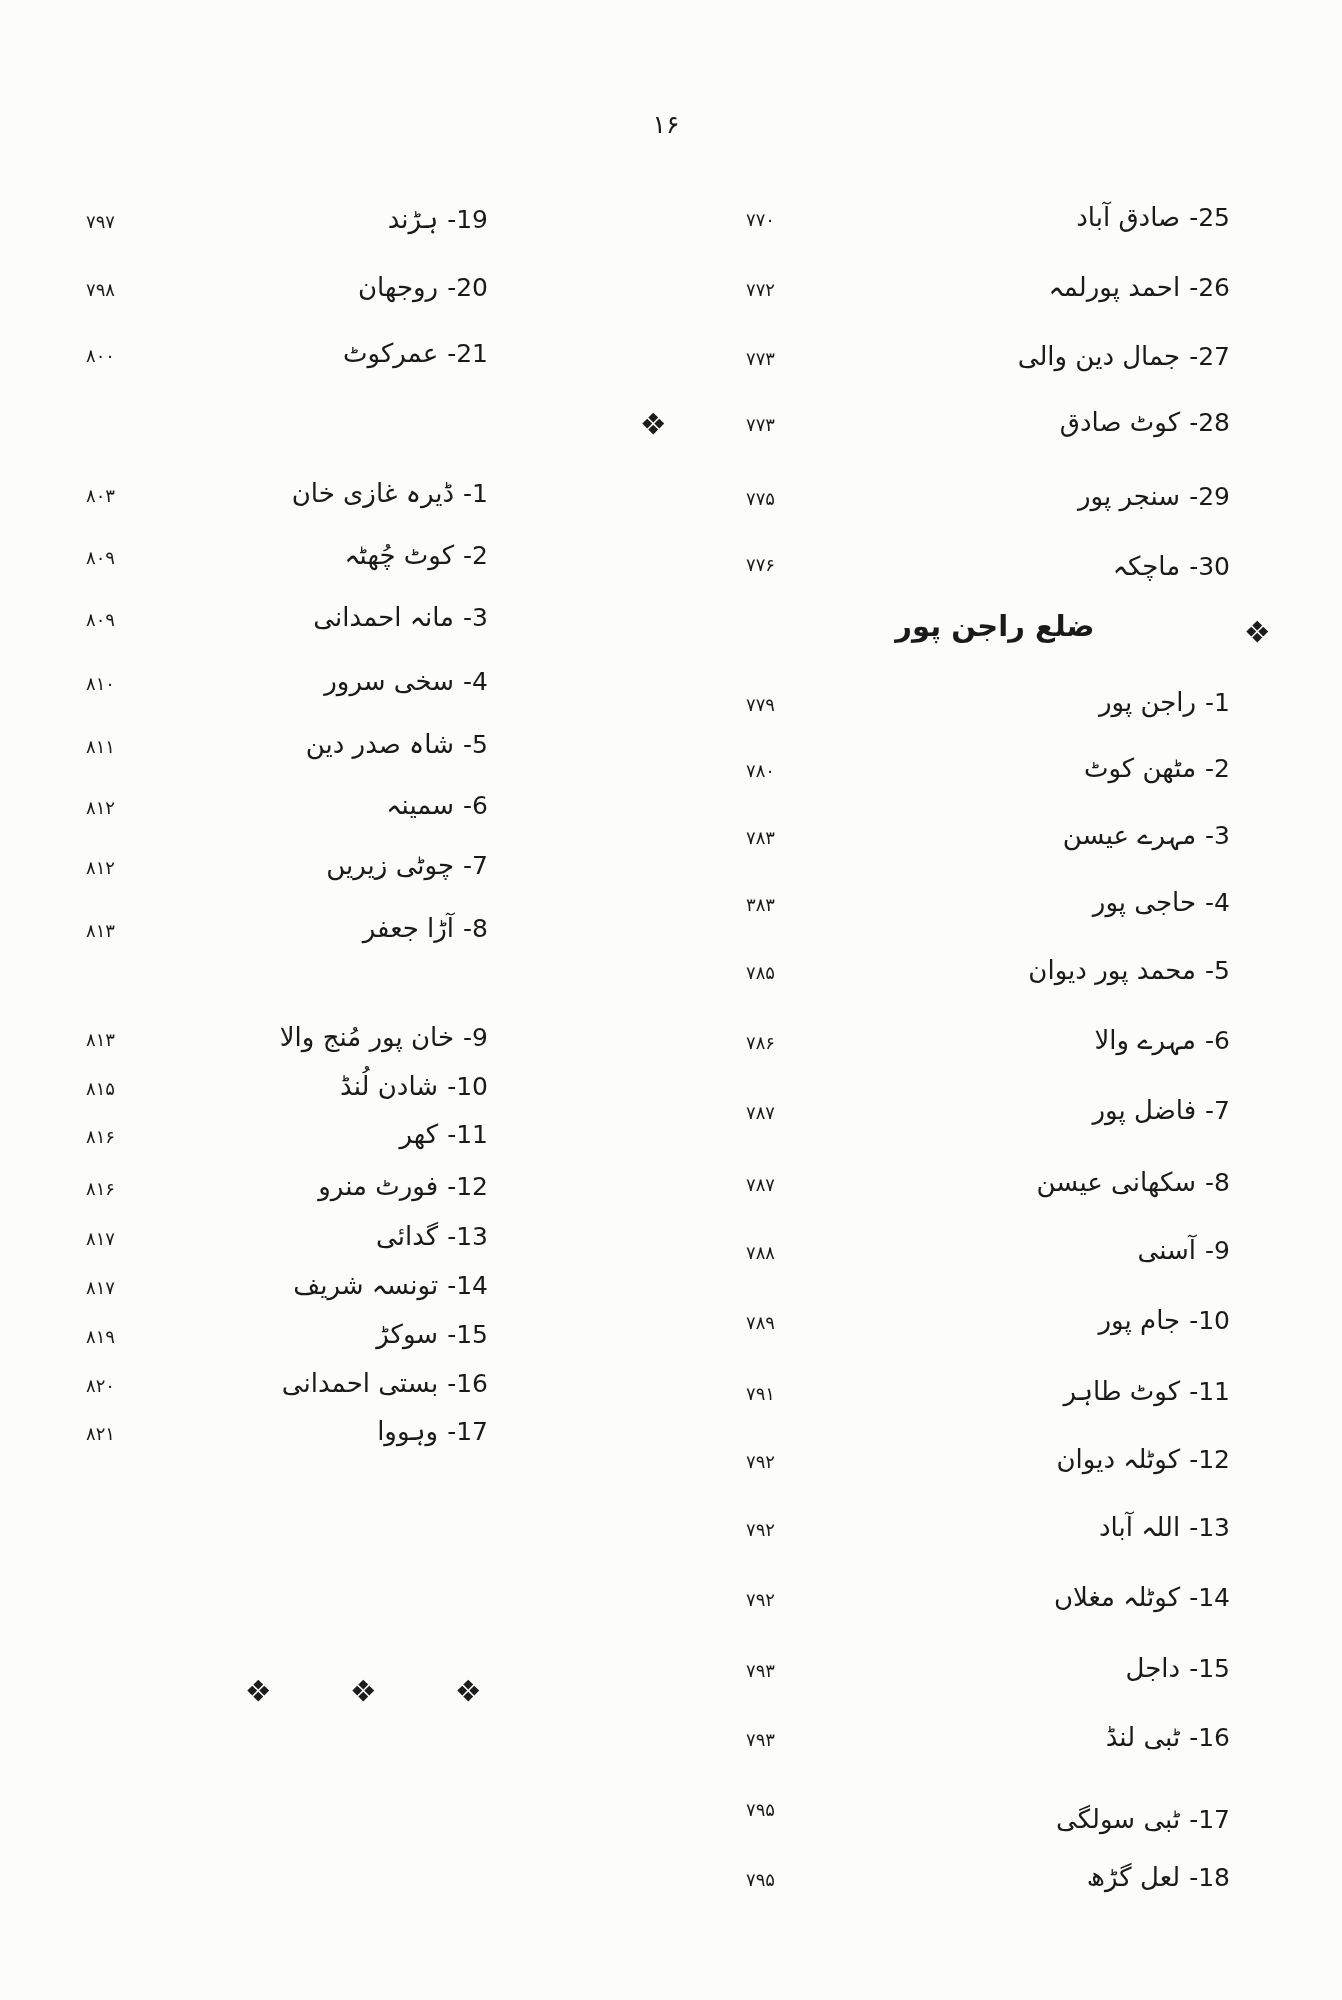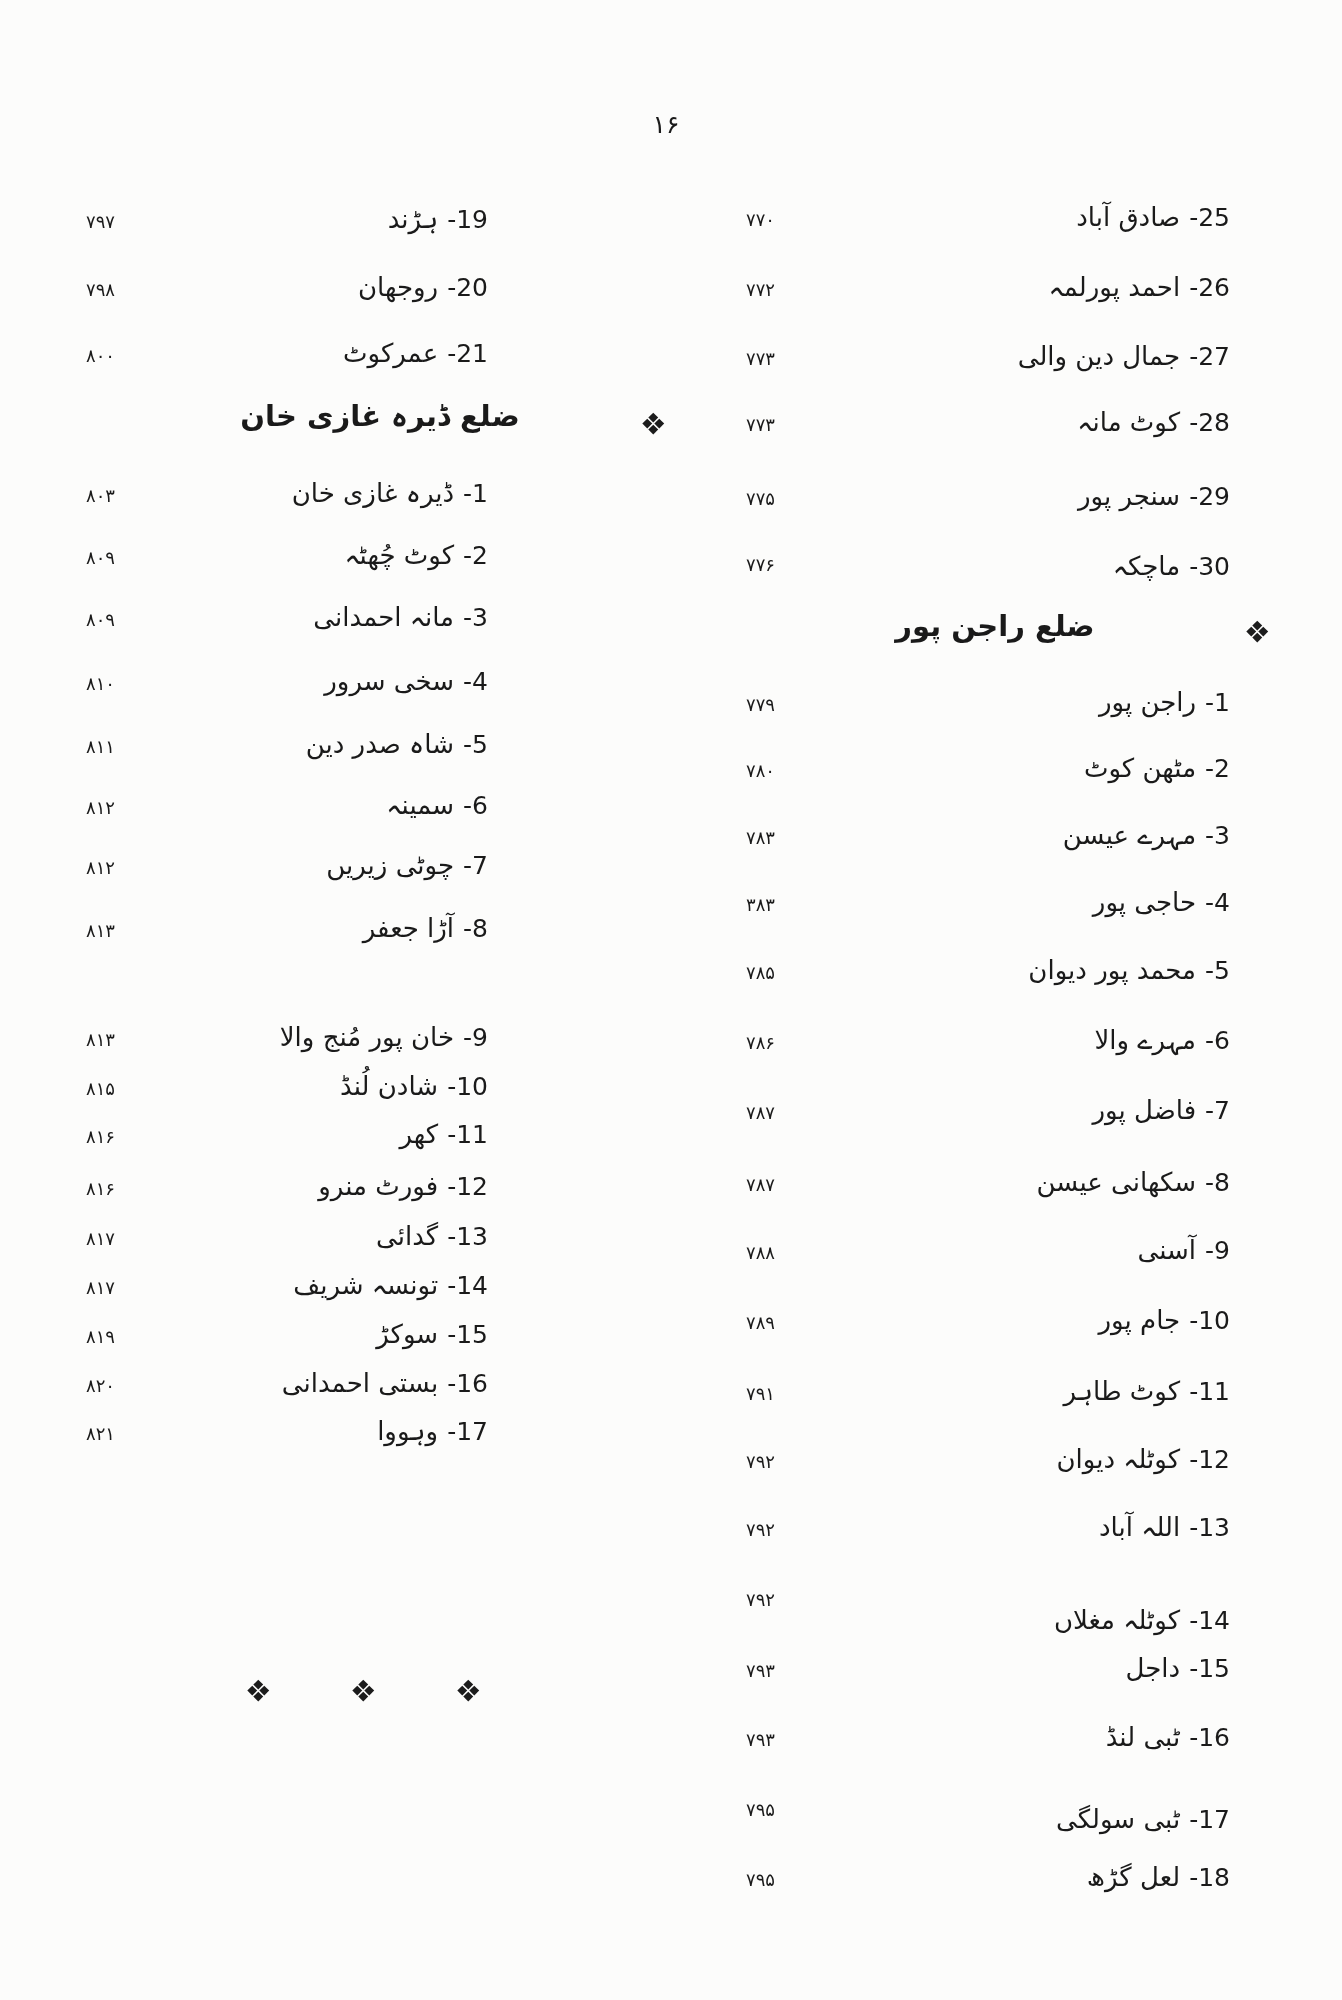--- a/index.html
+++ b/index.html
@@ -42,36 +42,35 @@
   <div class="folio">۱۶</div>
 
   <div class="hdr right-hdr" dir="rtl">ضلع راجن پور</div>
   <div class="orn" style="left:1248px;top:622px;">
     <i class="d-top"></i>
       <i class="d-bottom"></i>
       <i class="d-left"></i>
       <i class="d-right"></i>
   </div>
 
-  <div class="hdr left-hdr" dir="rtl">ضلع ڈیرہ غازی خان</div>
   <div class="orn" style="left:644px;top:414px;">
     <i class="d-top"></i>
       <i class="d-bottom"></i>
       <i class="d-left"></i>
       <i class="d-right"></i>
   </div>
 
   <div id="rows-host">
       <div class="entry rcol" dir="rtl" style="top: 198px;"><span class="enum">25-</span><span class="ename">صادق آباد</span></div>
       <div class="pagenum rpn" dir="rtl" style="top: 205px;">۷۷۰</div>
       <div class="entry rcol" dir="rtl" style="top: 268px;"><span class="enum">26-</span><span class="ename">احمد پورلمہ</span></div>
       <div class="pagenum rpn" dir="rtl" style="top: 275px;">۷۷۲</div>
       <div class="entry rcol" dir="rtl" style="top: 337px;"><span class="enum">27-</span><span class="ename">جمال دین والی</span></div>
       <div class="pagenum rpn" dir="rtl" style="top: 344px;">۷۷۳</div>
-      <div class="entry rcol" dir="rtl" style="top: 403px;"><span class="enum">28-</span><span class="ename">کوٹ مانہ</span></div>
+      <div class="entry rcol" dir="rtl" style="top: 403px;"><span class="enum">28-</span><span class="ename">کوٹ صادق</span></div>
       <div class="pagenum rpn" dir="rtl" style="top: 410px;">۷۷۳</div>
       <div class="entry rcol" dir="rtl" style="top: 477px;"><span class="enum">29-</span><span class="ename">سنجر پور</span></div>
       <div class="pagenum rpn" dir="rtl" style="top: 484px;">۷۷۵</div>
       <div class="entry rcol" dir="rtl" style="top: 547px;"><span class="enum">30-</span><span class="ename">ماچکہ</span></div>
       <div class="pagenum rpn" dir="rtl" style="top: 550px;">۷۷۶</div>
       <div class="entry rcol" dir="rtl" style="top: 683px;"><span class="enum">1-</span><span class="ename">راجن پور</span></div>
       <div class="pagenum rpn" dir="rtl" style="top: 690px;">۷۷۹</div>
       <div class="entry rcol" dir="rtl" style="top: 749px;"><span class="enum">2-</span><span class="ename">مٹھن کوٹ</span></div>
       <div class="pagenum rpn" dir="rtl" style="top: 756px;">۷۸۰</div>
       <div class="entry rcol" dir="rtl" style="top: 816px;"><span class="enum">3-</span><span class="ename">مہرے عیسن</span></div>
@@ -89,21 +88,21 @@
       <div class="entry rcol" dir="rtl" style="top: 1231px;"><span class="enum">9-</span><span class="ename">آسنی</span></div>
       <div class="pagenum rpn" dir="rtl" style="top: 1238px;">۷۸۸</div>
       <div class="entry rcol" dir="rtl" style="top: 1301px;"><span class="enum">10-</span><span class="ename">جام پور</span></div>
       <div class="pagenum rpn" dir="rtl" style="top: 1308px; text-align: center;">۷۸۹</div>
       <div class="entry rcol" dir="rtl" style="top: 1372px;"><span class="enum">11-</span><span class="ename">کوٹ طاہر</span></div>
       <div class="pagenum rpn" dir="rtl" style="top: 1379px;">۷۹۱</div>
       <div class="entry rcol" dir="rtl" style="top: 1440px;"><span class="enum">12-</span><span class="ename">کوٹلہ دیوان</span></div>
       <div class="pagenum rpn" dir="rtl" style="top: 1447px;">۷۹۲</div>
       <div class="entry rcol" dir="rtl" style="top: 1508px;"><span class="enum">13-</span><span class="ename">اللہ آباد</span></div>
       <div class="pagenum rpn" dir="rtl" style="top: 1515px;">۷۹۲</div>
-      <div class="entry rcol" dir="rtl" style="top: 1578px; margin-top: 23px;"><span class="enum">14-</span><span class="ename">کوٹلہ مغلاں</span></div>
+      <div class="entry rcol" dir="rtl" style="top: 1578px;"><span class="enum">14-</span><span class="ename">کوٹلہ مغلاں</span></div>
       <div class="pagenum rpn" dir="rtl" style="top: 1585px;">۷۹۲</div>
       <div class="entry rcol" dir="rtl" style="top: 1649px;"><span class="enum">15-</span><span class="ename">داجل</span></div>
       <div class="pagenum rpn" dir="rtl" style="top: 1656px;">۷۹۳</div>
       <div class="entry rcol" dir="rtl" style="top: 1718px;"><span class="enum">16-</span><span class="ename">ٹبی لنڈ</span></div>
       <div class="pagenum rpn" dir="rtl" style="top: 1725px;">۷۹۳</div>
       <div class="entry rcol" dir="rtl" style="top: 1800px;"><span class="enum">17-</span><span class="ename">ٹبی سولگی</span></div>
       <div class="pagenum rpn" dir="rtl" style="top: 1795px;">۷۹۵</div>
       <div class="entry rcol" dir="rtl" style="top: 1858px;"><span class="enum">18-</span><span class="ename">لعل گڑھ</span></div>
       <div class="pagenum rpn" dir="rtl" style="top: 1865px;">۷۹۵</div>
       <div class="entry lcol" dir="rtl" style="top: 200px;"><span class="enum">19-</span><span class="ename">ہڑند</span></div>

